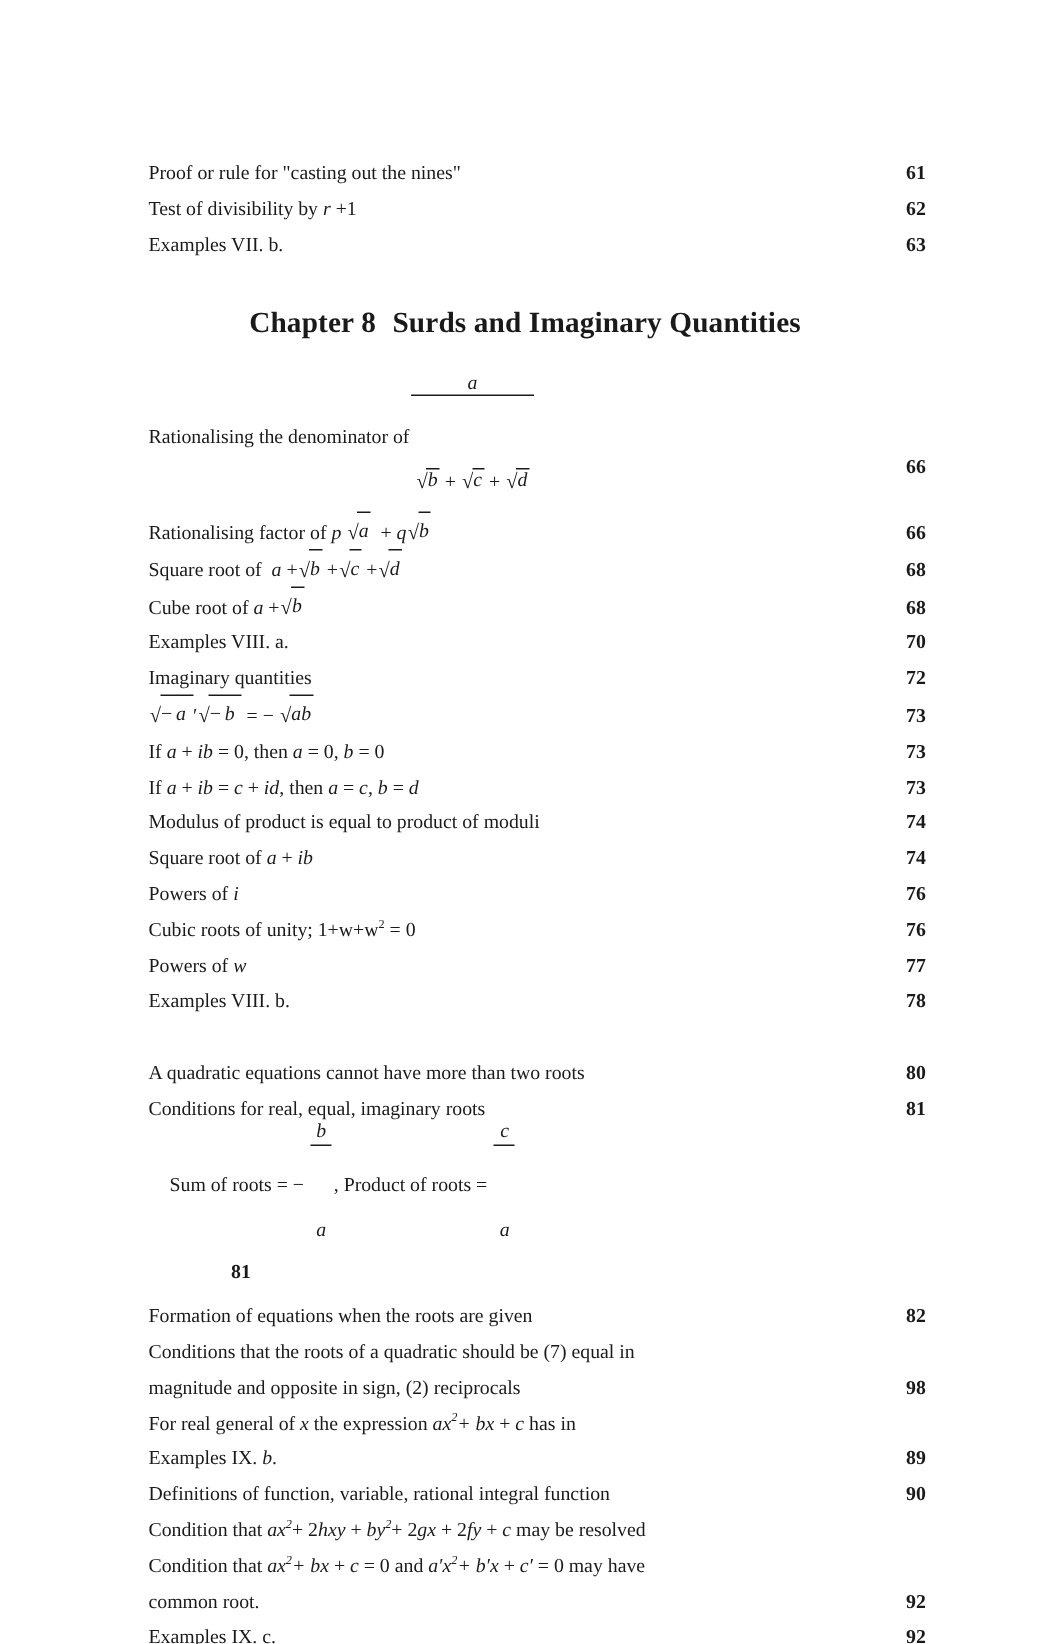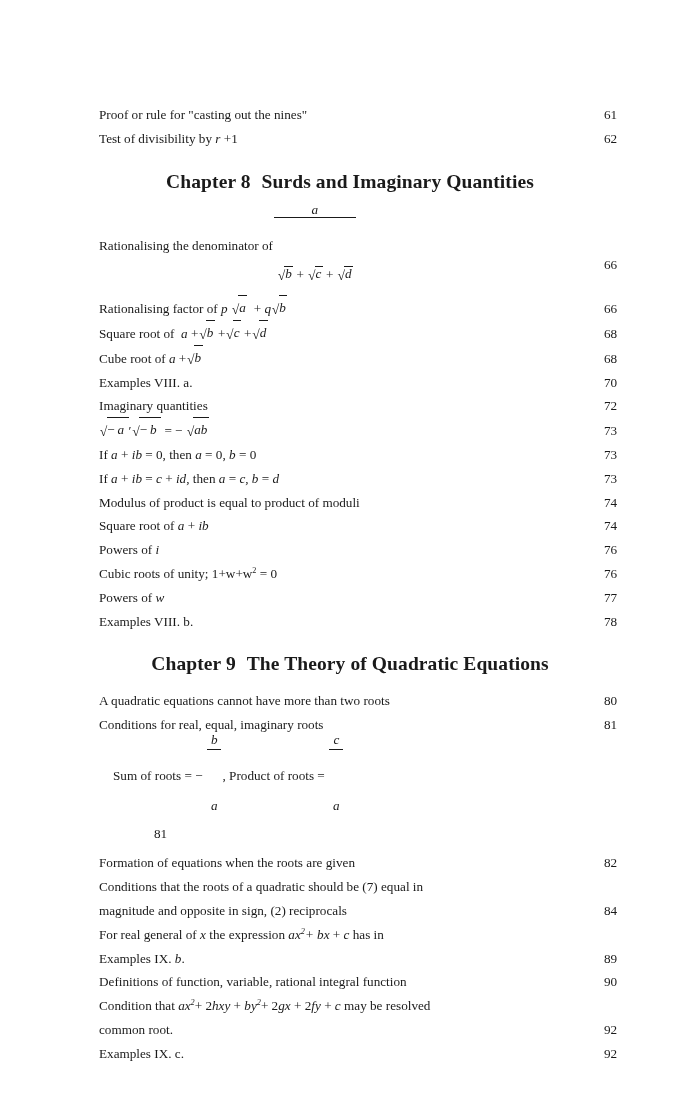--- a/index.html
+++ b/index.html
@@ -44,38 +44,39 @@
     overflow: visible;
   }
   .entry .page-num {
     flex: 0 0 auto;
     width: 38px;
     text-align: left;
     margin-left: 14px;
     position: relative;
     left: 41px;
     font-size: 13.2px;
+    font-weight: bold;
   }
   .entry.no-num .page-num { visibility: hidden; }
 
   
   .entry.tall { line-height: 44px; align-items: flex-end; }
   .entry.tall-sm { line-height: 34px; flex-direction: column; }
 
   
   .gap-sm { height: 9px; }
   .gap-md { height: 15px; }
 
   
   .chapter-head {
     text-align: center;
     font-weight: bold;
     font-size: 19.5px;
     letter-spacing: 0.1px;
-    margin: 5px;
+    margin: 16px;
     padding: 0;
     white-space: nowrap;
   }
   .chapter-head .ch-gap { display: inline-block; width: 11px; }
 
   
   .it { font-style: italic; }
   .sup {
     font-size: 0.62em;
     vertical-align: super;
@@ -141,20 +142,24 @@
     <div class="entry">
       <span class="label">Proof or rule for "casting out the nines"</span>
       <span class="page-num">61</span>
     </div>
 
     <div class="entry">
       <span class="label"><span>Test of divisibility by </span><span class="it">r</span><span> +1</span></span>
       <span class="page-num">62</span>
     </div>
 
+    <div class="entry">
+      <span class="label">Examples VII. b.</span>
+      <span class="page-num">63</span>
+    </div>
 
     <div class="gap-md"></div>
 
     <div class="chapter-head"><span>Chapter 8</span><span class="ch-gap"></span><span>Surds and Imaginary Quantities</span></div>
 
     <div class="gap-sm"></div>
 
     <div class="entry tall">
       <span class="label"><span>Rationalising the denominator of</span><span class="frac wide"><span class="num it">a</span><span class="den"><span class="rad"><span class="sign">√</span><span class="bar it">b</span></span> + <span class="rad"><span class="sign">√</span><span class="bar it">c</span></span> + <span class="rad"><span class="sign">√</span><span class="bar it">d</span></span></span></span></span>
       <span class="page-num">66</span>
@@ -227,21 +232,20 @@
       <span class="page-num">77</span>
     </div>
 
     <div class="entry">
       <span class="label">Examples VIII. b.</span>
       <span class="page-num">78</span>
     </div>
 
     <div class="gap-md"></div>
 
-    <div class="chapter-head"><span>Chapter 9</span><span class="ch-gap"></span><span>The Theory of Quadratic Equations</span></div>
 
     <div class="gap-sm"></div>
 
     <div class="entry">
       <span class="label">A quadratic equations cannot have more than two roots</span>
       <span class="page-num">80</span>
     </div>
 
     <div class="entry">
       <span class="label">Conditions for real, equal, imaginary roots</span>
@@ -258,21 +262,21 @@
       <span class="page-num">82</span>
     </div>
 
     <div class="entry no-num">
       <span class="label">Conditions that the roots of a quadratic should be (7) equal in</span>
       <span class="page-num"></span>
     </div>
 
     <div class="entry">
       <span class="label">magnitude and opposite in sign, (2) reciprocals</span>
-      <span class="page-num">84</span>
+      <span class="page-num">98</span>
     </div>
 
 
     <div class="entry no-num">
       <span class="label"><span>For real general of </span><span class="it">x</span><span> the expression </span><span class="it">ax</span><span class="sup">2</span><span class="it">+ bx</span> + <span class="it">c</span><span> has in</span></span>
       <span class="page-num"></span>
     </div>
 
 
     <div class="entry">
@@ -284,20 +288,24 @@
       <span class="label">Definitions of function,  variable,  rational integral function</span>
       <span class="page-num">90</span>
     </div>
 
     <div class="entry no-num">
       <span class="label"><span>Condition that </span><span class="it">ax</span><span class="sup">2</span><span>+ 2</span><span class="it">hxy</span> + <span class="it">by</span><span class="sup">2</span><span>+ 2</span><span class="it">gx</span> + 2<span class="it">fy</span> + <span class="it">c</span><span> may be resolved</span></span>
       <span class="page-num"></span>
     </div>
 
 
+    <div class="entry no-num">
+      <span class="label"><span>Condition that </span><span class="it">ax</span><span class="sup">2</span><span class="it">+ bx</span> + <span class="it">c</span><span> = 0 and </span><span class="it">a′x</span><span class="sup">2</span><span class="it">+ b′x</span> + <span class="it">c′</span><span> = 0 may have</span></span>
+      <span class="page-num"></span>
+    </div>
 
     <div class="entry">
       <span class="label">common root.</span>
       <span class="page-num">92</span>
     </div>
 
     <div class="entry">
       <span class="label">Examples IX. c.</span>
       <span class="page-num">92</span>
     </div>

